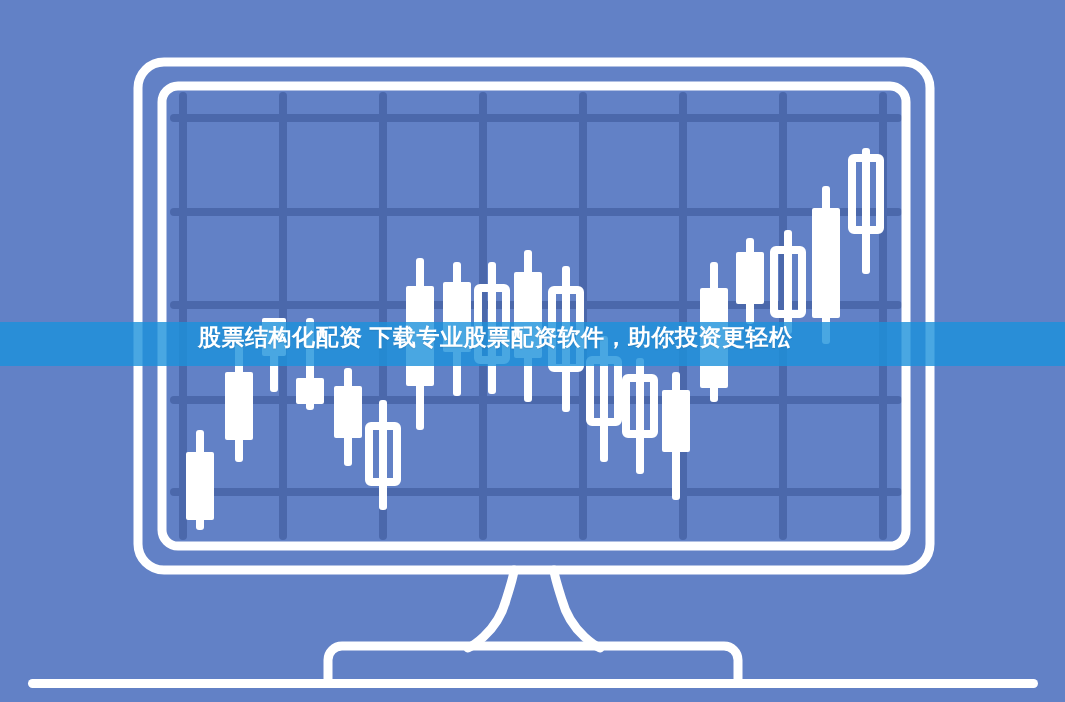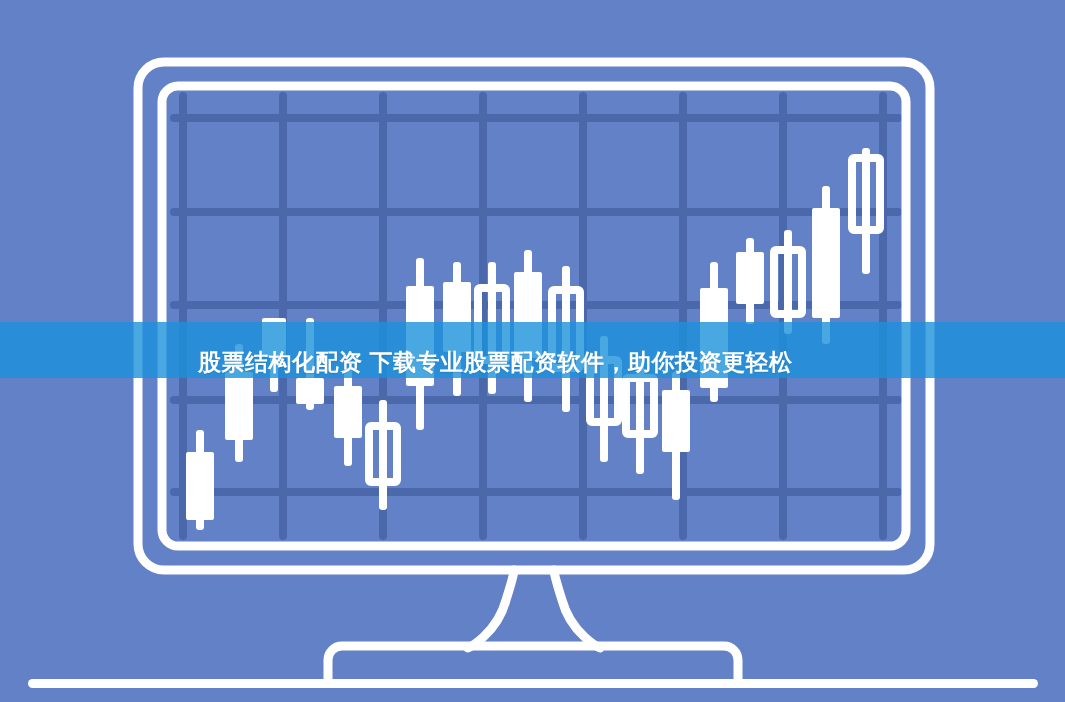--- a/index.html
+++ b/index.html
@@ -22,24 +22,24 @@
     left: 0; top: 0;
     width: 1065px;
     height: 702px;
   }
   
   #banner {
     position: absolute;
     left: 0;
     top: 322px;
     width: 1065px;
-    height: 56px;
+    height: 44px;
     background: rgba(28, 145, 219, 0.80);
     display: flex;
-    align-items: flex-end;
+    align-items: flex-start;
     z-index: 40;
     pointer-events: auto;
   }
   #banner-text {
     color: #ffffff;
     font-size: 23px;
     font-weight: bold;
     letter-spacing: 0.5px;
     margin-left: 198px;
     white-space: nowrap;

